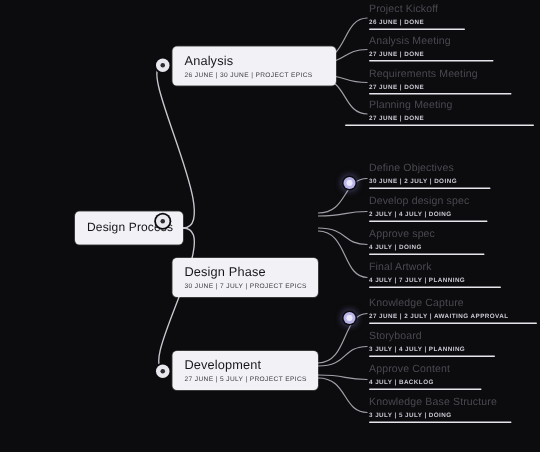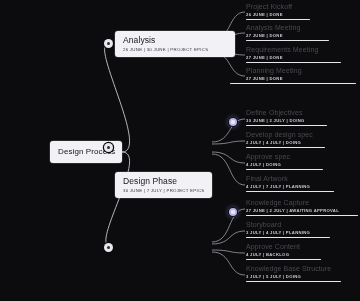--- a/index.html
+++ b/index.html
@@ -123,35 +123,39 @@
     </g>
   </svg>
 
   <div class="node root" style="left:50px;top:141px;width:72px;">
     <div class="title">Design Process</div>
   </div>
 
   <div class="dot" style="left:104px;top:39px;">
     <i></i>
   </div>
-  <div class="node" style="left:115px;top:31px;width:120px;">
+  <div class="node" style="left:115px;top:31px;width:109px;">
     <div class="title">Analysis</div>
     <div class="meta">26 JUNE | 30 JUNE | PROJECT EPICS</div>
   </div>
 
   <div class="dot" style="left:104px;top:143px;">
     <i></i>
   </div>
   <div class="node" style="left:115px;top:134px;width:97px;margin-top:38px;">
     <div class="title">Design Phase</div>
     <div class="meta">30 JUNE | 7 JULY | PROJECT EPICS</div>
   </div>
 
   <div class="dot" style="left:104px;top:243px;">
     <i></i>
+  </div>
+  <div class="node" style="left:115px;top:234px;width:97px;">
+    <div class="title">Development</div>
+    <div class="meta">27 JUNE | 5 JULY | PROJECT EPICS</div>
   </div>
 
   <div class="task" style="left:246px;top:2px;width:110px;">
     <div class="t-title">Project Kickoff</div>
     <div class="t-meta">26 JUNE | DONE</div>
     <div class="t-bar" style="width:58%;"></div>
   </div>
   <div class="task" style="left:246px;top:23px;width:110px;">
     <div class="t-title">Analysis Meeting</div>
     <div class="t-meta">27 JUNE | DONE</div>

